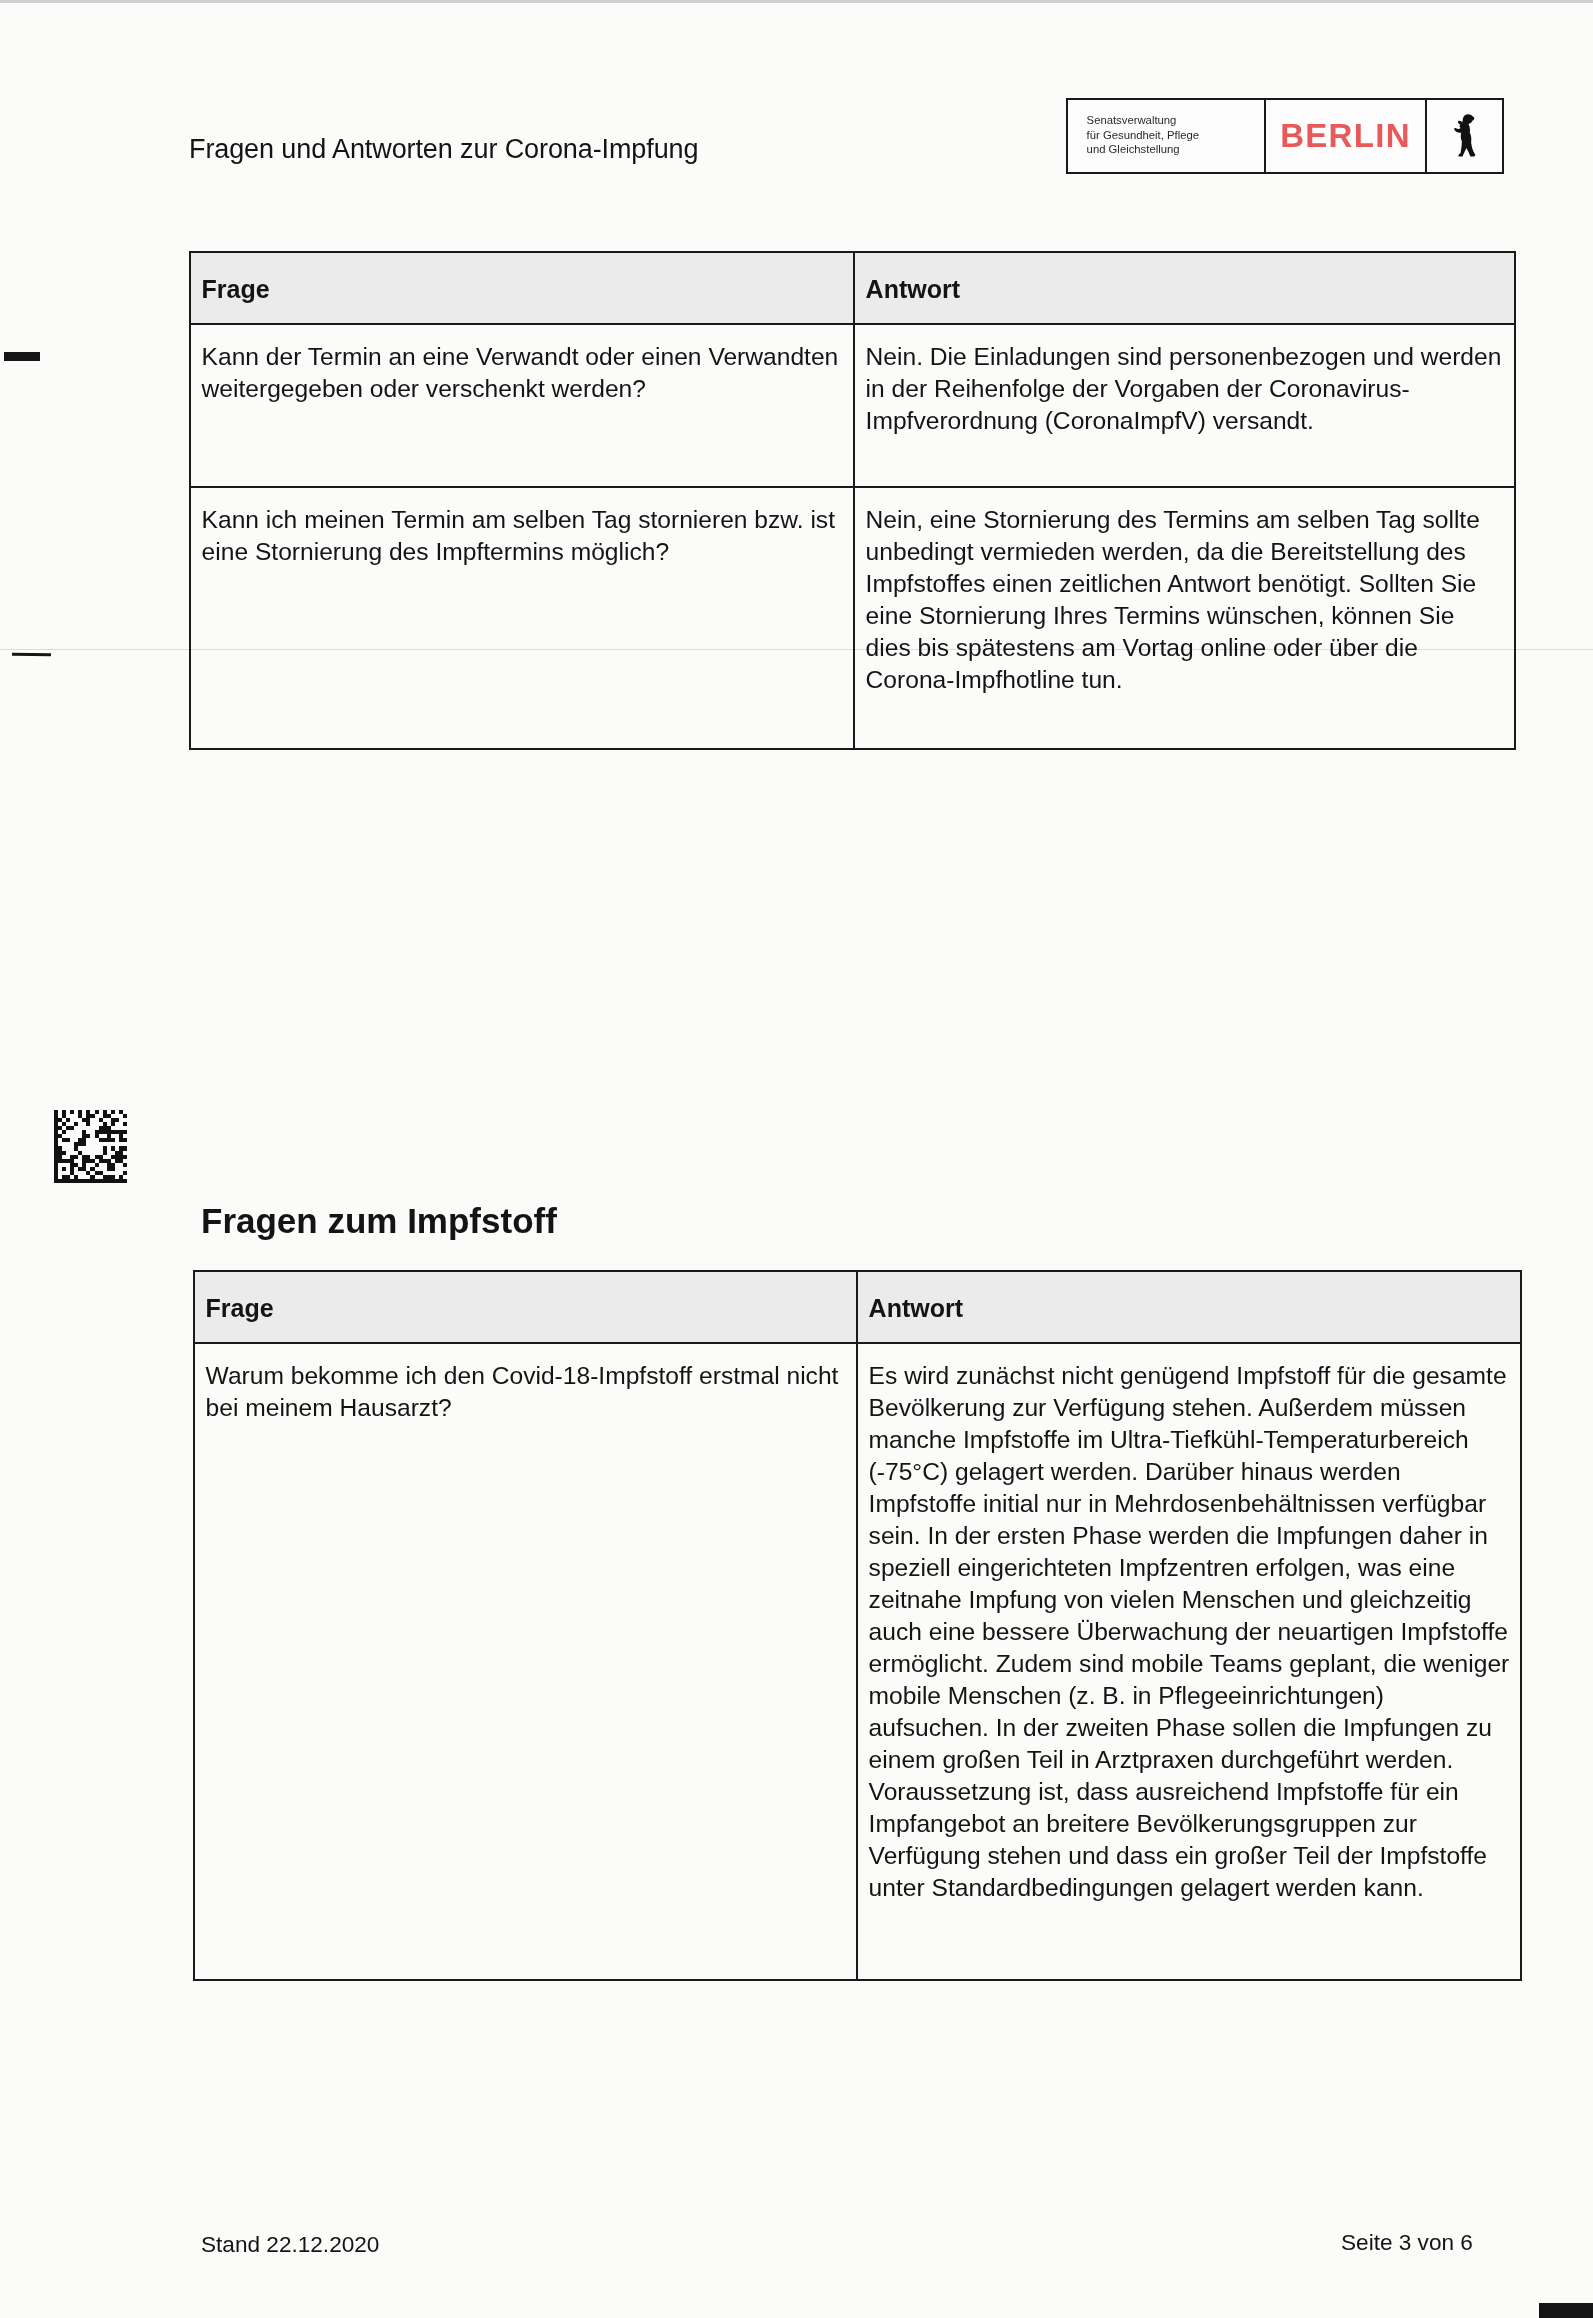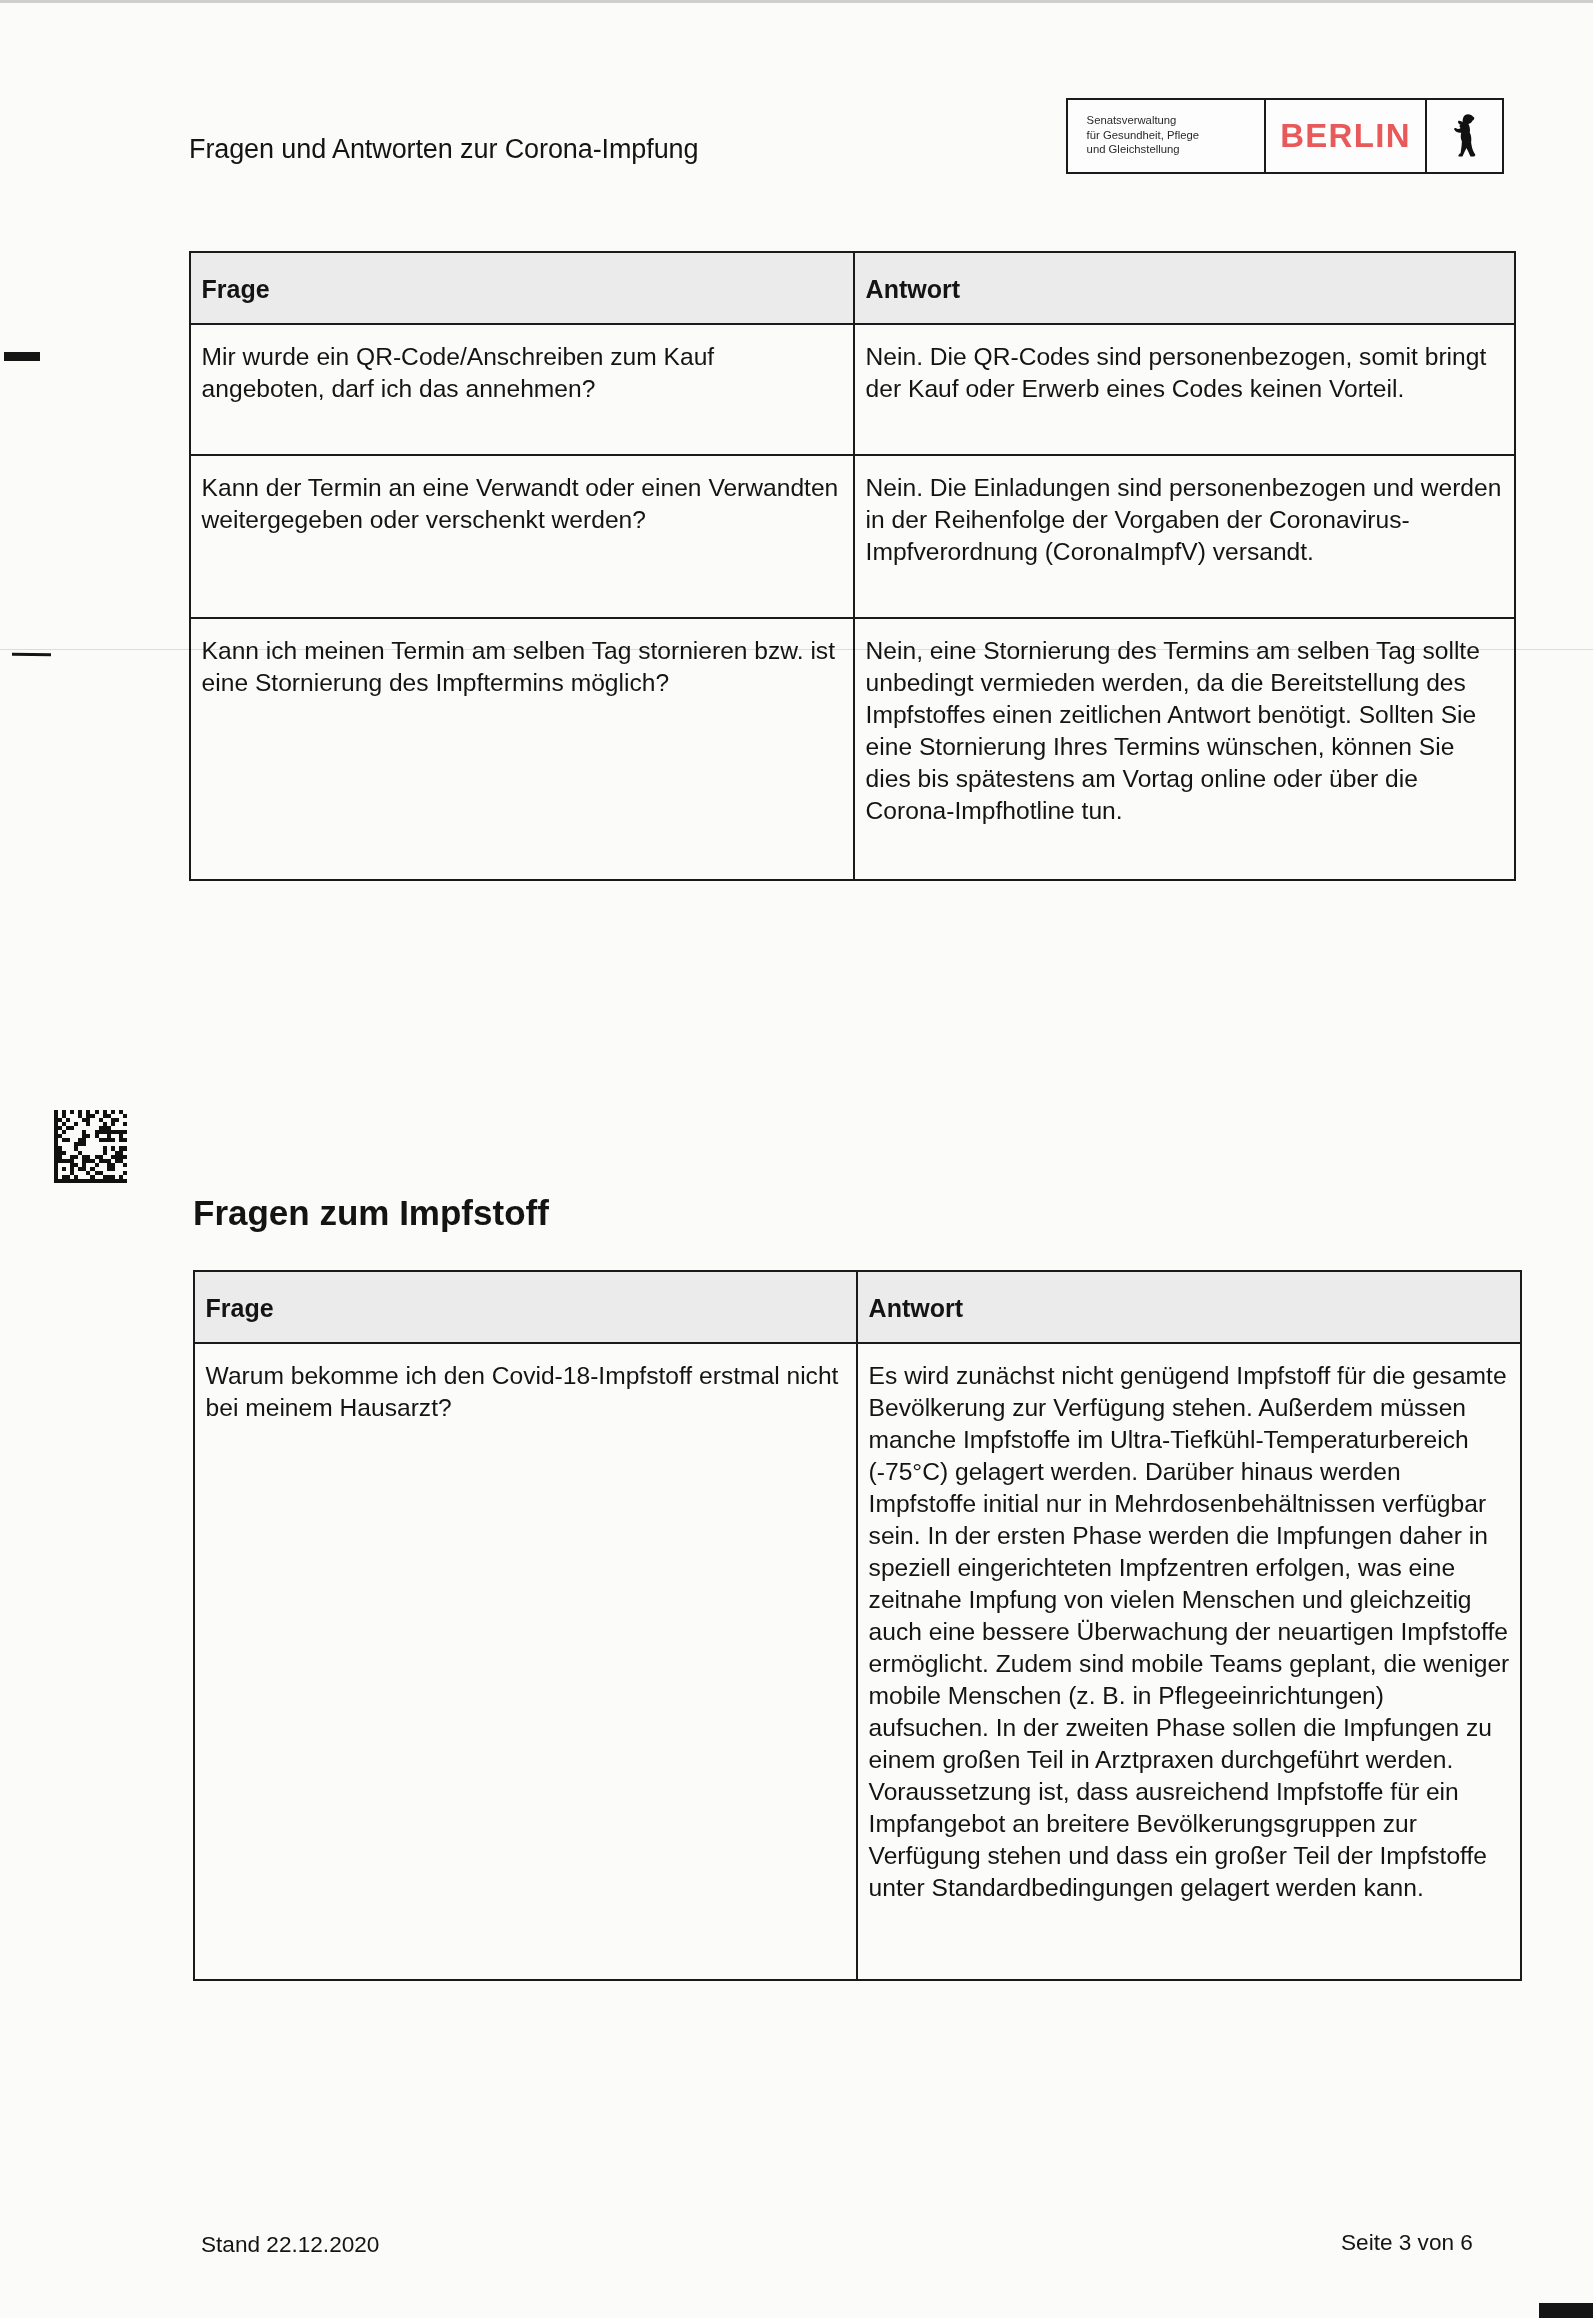--- a/index.html
+++ b/index.html
@@ -508,36 +508,32 @@
       <col class="c1">
       <col class="c2">
     </colgroup>
   <thead>
     <tr>
       <th>Frage</th>
       <th>Antwort</th>
     </tr>
   </thead>
   <tbody>
-    <tr style="height:131px">
-      <td>Mir wurde ein QR-Code/Anschreiben zum Kauf angeboten, darf ich das annehmen?</td>
-      <td>Nein. Die QR-Codes sind personenbezogen, somit bringt der Kauf oder Erwerb eines Codes keinen Vorteil.</td>
-    </tr>
     <tr style="height:163px">
       <td>Kann der Termin an eine Verwandt oder einen Verwandten weitergegeben oder verschenkt werden?</td>
       <td>Nein. Die Einladungen sind personenbezogen und werden in der Reihenfolge der Vorgaben der Coronavirus-Impfverordnung (CoronaImpfV) versandt.</td>
     </tr>
     <tr style="height:262px">
       <td>Kann ich meinen Termin am selben Tag stornieren bzw. ist eine Stornierung des Impftermins möglich?</td>
       <td>Nein, eine Stornierung des Termins am selben Tag sollte unbedingt vermieden werden, da die Bereitstellung des Impfstoffes einen zeitlichen Antwort benötigt. Sollten Sie eine Stornierung Ihres Termins wünschen, können Sie dies bis spätestens am Vortag online oder über die Corona-Impfhotline tun.</td>
     </tr>
   </tbody>
 </table>
 
-<h2 class="section-heading" style="margin:0;">Fragen zum Impfstoff</h2>
+<h2 class="section-heading" style="margin:8px;">Fragen zum Impfstoff</h2>
 
 <table class="qa-table table-2">
   <colgroup>
       <col class="c1">
       <col class="c2">
     </colgroup>
   <thead>
     <tr>
       <th>Frage</th>
       <th>Antwort</th>

